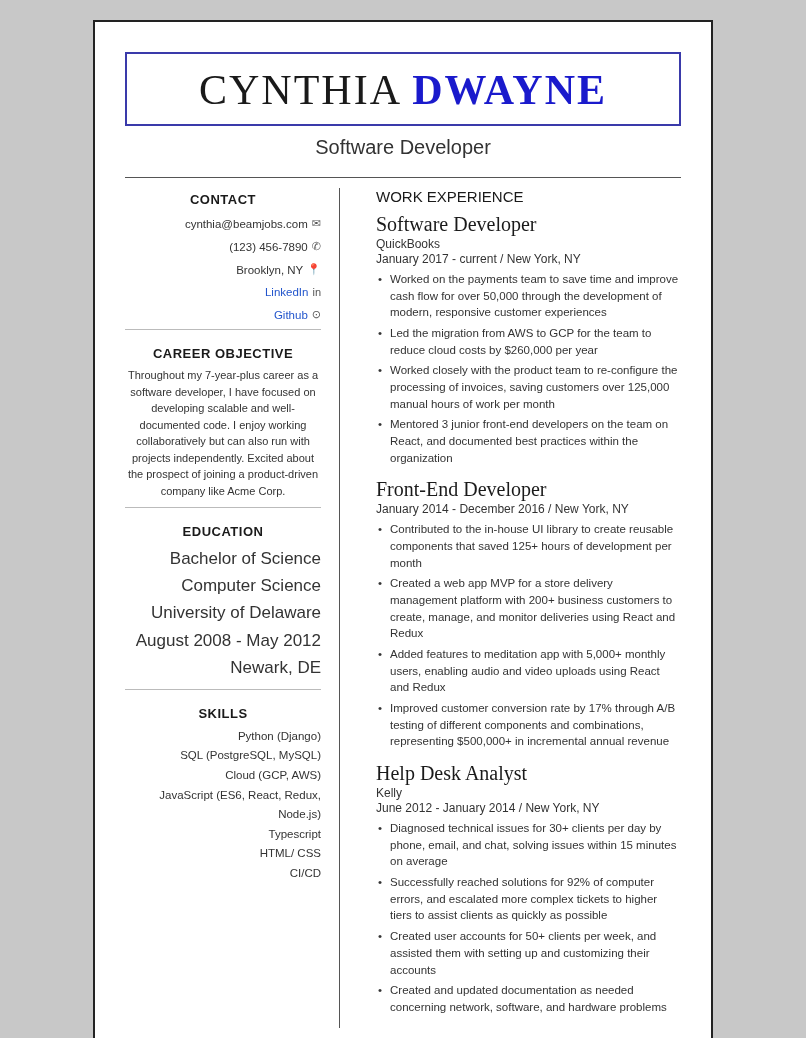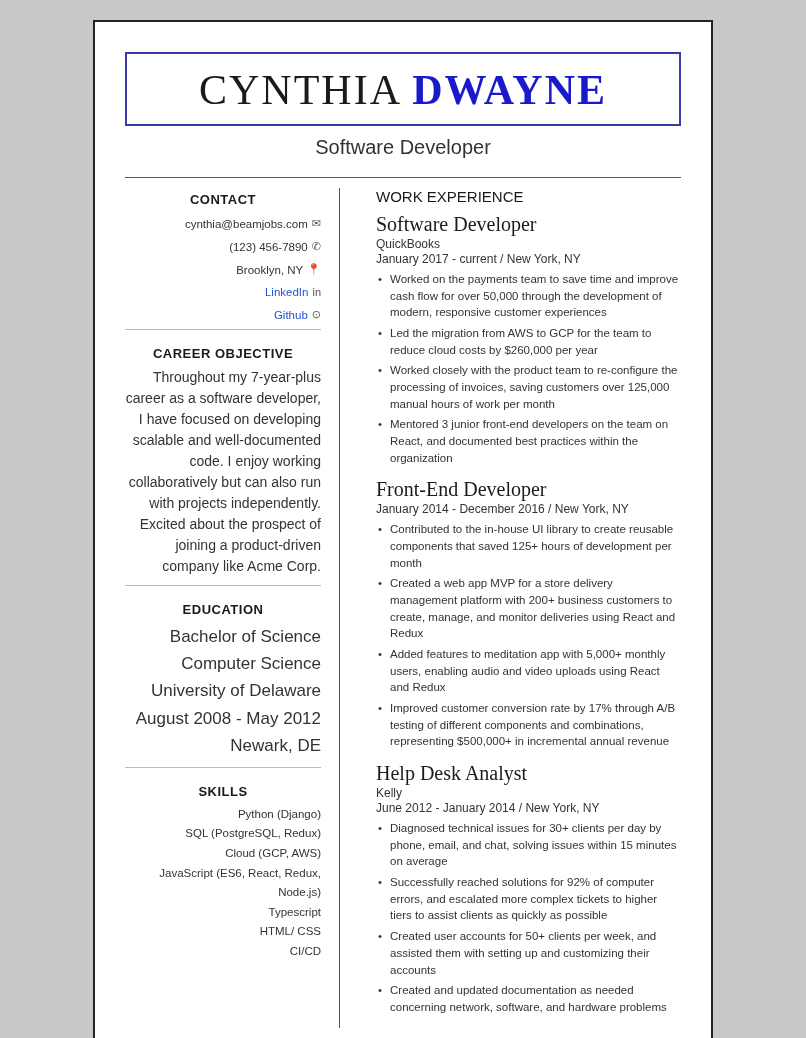--- a/index.html
+++ b/index.html
@@ -87,23 +87,23 @@
     }
     .contact-item .icon {
       font-size: 11px;
       color: #555;
     }
     .contact-link {
       color: #2255cc;
       text-decoration: none;
     }
     .career-text {
-      font-size: 14px;
-      color: #333;
-      text-align: right;
+      font-size: 11px;
+      color: #333;
+      text-align: center;
       line-height: 1.5;
     }
     .edu-text {
       font-size: 17px;
       color: #333;
       text-align: right;
       line-height: 1.6;
     }
     .skills-text {
       font-size: 11.5px;
@@ -220,21 +220,21 @@
         <div>University of Delaware</div>
         <div>August 2008 - May 2012</div>
         <div>Newark, DE</div>
       </div>
 
       <hr class="left-section-divider">
 
       <div class="section-title">SKILLS</div>
       <div class="skills-text" id="skills-container">
           <div>Python (Django)</div>
-          <div>SQL (PostgreSQL, Redux)</div>
+          <div>SQL (PostgreSQL, MySQL)</div>
           <div>Cloud (GCP, AWS)</div>
           <div>JavaScript (ES6, React, Redux, Node.js)</div>
           <div>Typescript</div>
           <div>HTML/ CSS</div>
           <div>CI/CD</div>
         </div>
 
     </div>
 
     <div class="right-col">

